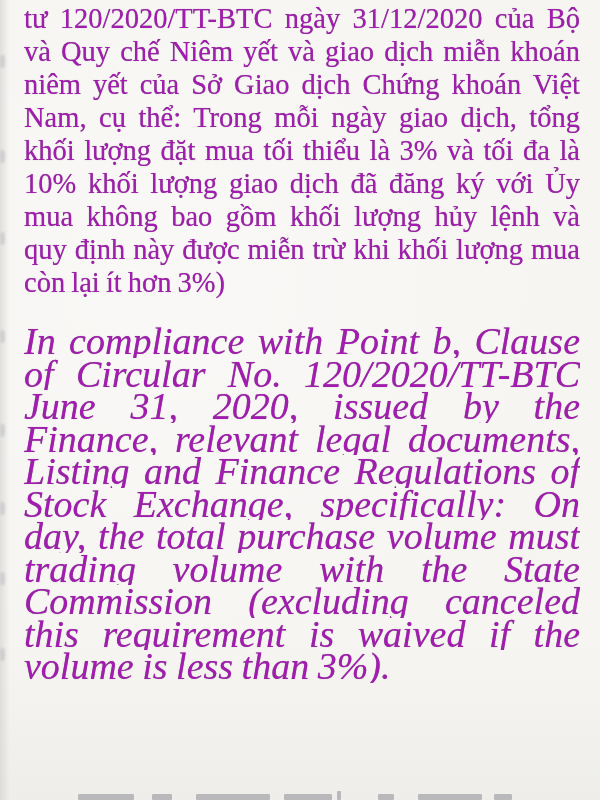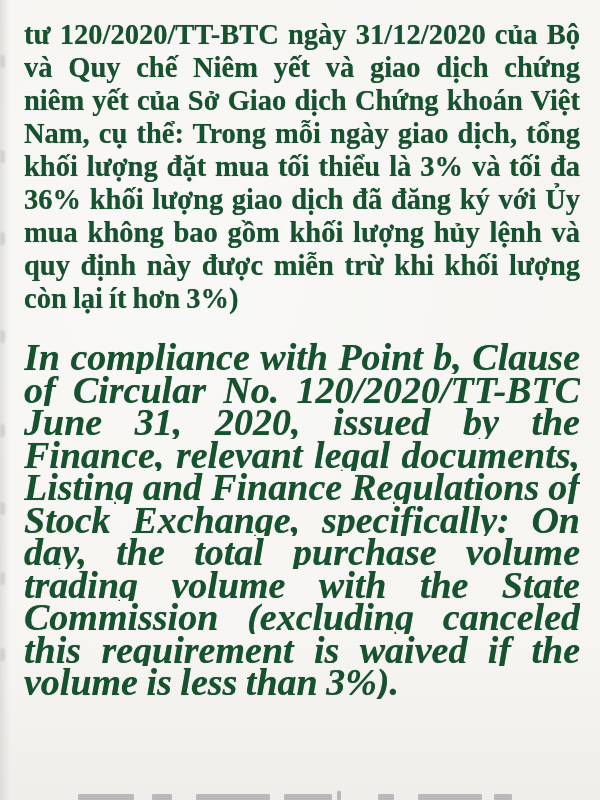--- a/index.html
+++ b/index.html
@@ -30,26 +30,25 @@
     width: 5px;
     height: 13px;
     background: #bdbdc0;
     border-radius: 40%;
     filter: blur(1.2px);
     opacity: 0.55;
   }
   .page-text {
     position: absolute;
     left: 24px;
-    top: 18px;
+    top: 2px;
     width: 556px;
-    color: #14532d;
+    color: #a21caf;
     text-shadow: 0 0 0.7px rgba(31,31,39,0.55);
     word-spacing: -1px;
-    font-weight: bold;
   }
   .para .line {
     text-align: justify;
     text-align-last: justify;
     max-height: 33px;
     overflow: hidden;
   }
   .para .line:last-child {
     text-align-last: left;
   }
@@ -100,25 +99,25 @@
 <div class="smudge" style="top:232px"></div>
 <div class="smudge" style="top:330px"></div>
 <div class="smudge" style="top:424px"></div>
 <div class="smudge" style="top:502px"></div>
 <div class="smudge" style="top:572px"></div>
 <div class="smudge" style="top:648px"></div>
 
 <div class="page-text">
   <div class="para para-vi" lang="vi">
       <div class="line">tư 120/2020/TT-BTC ngày 31/12/2020 của Bộ</div>
-      <div class="line">và Quy chế Niêm yết và giao dịch chứng khoán</div>
+      <div class="line">và Quy chế Niêm yết và giao dịch miễn khoán</div>
       <div class="line">niêm yết của Sở Giao dịch Chứng khoán Việt</div>
       <div class="line">Nam, cụ thể: Trong mỗi ngày giao dịch, tổng</div>
       <div class="line">khối lượng đặt mua tối thiểu là 3% và tối đa là</div>
-      <div class="line">36% khối lượng giao dịch đã đăng ký với Ủy</div>
+      <div class="line">10% khối lượng giao dịch đã đăng ký với Ủy</div>
       <div class="line">mua không bao gồm khối lượng hủy lệnh và</div>
       <div class="line">quy định này được miễn trừ khi khối lượng mua</div>
       <div class="line">còn lại ít hơn 3%)</div>
     </div>
   <div class="para para-en" lang="en">
       <div class="line">In compliance with Point b, Clause 1, Article 8</div>
       <div class="line">of Circular No. 120/2020/TT-BTC dated</div>
       <div class="line">June 31, 2020, issued by the Ministry of</div>
       <div class="line">Finance, relevant legal documents, and the</div>
       <div class="line">Listing and Finance Regulations of the Vietnam</div>

